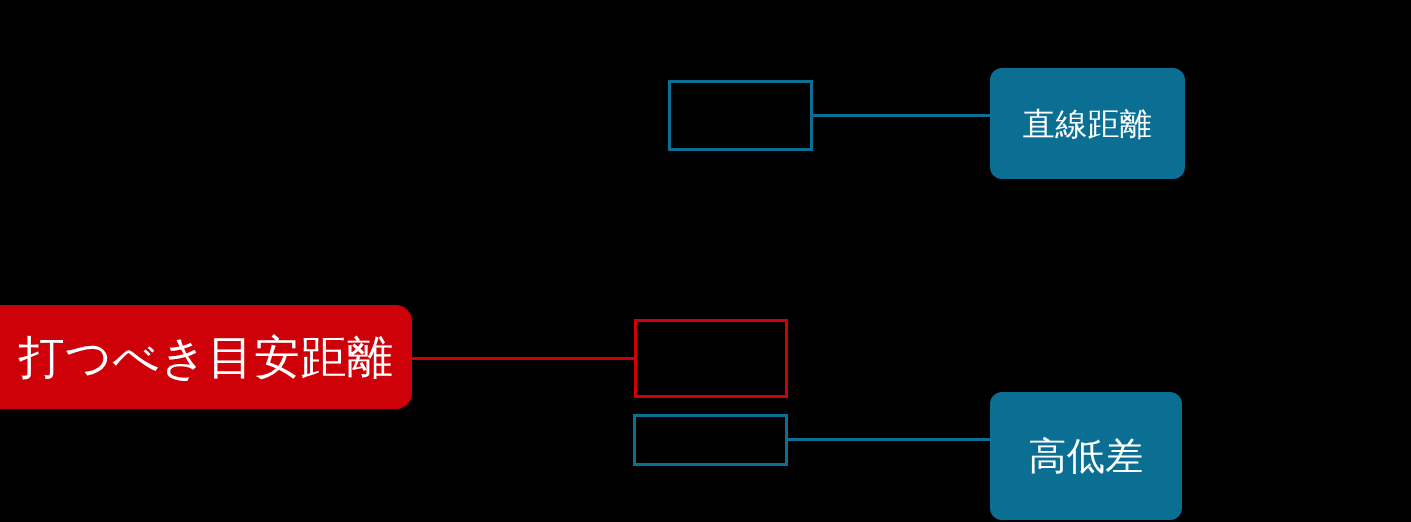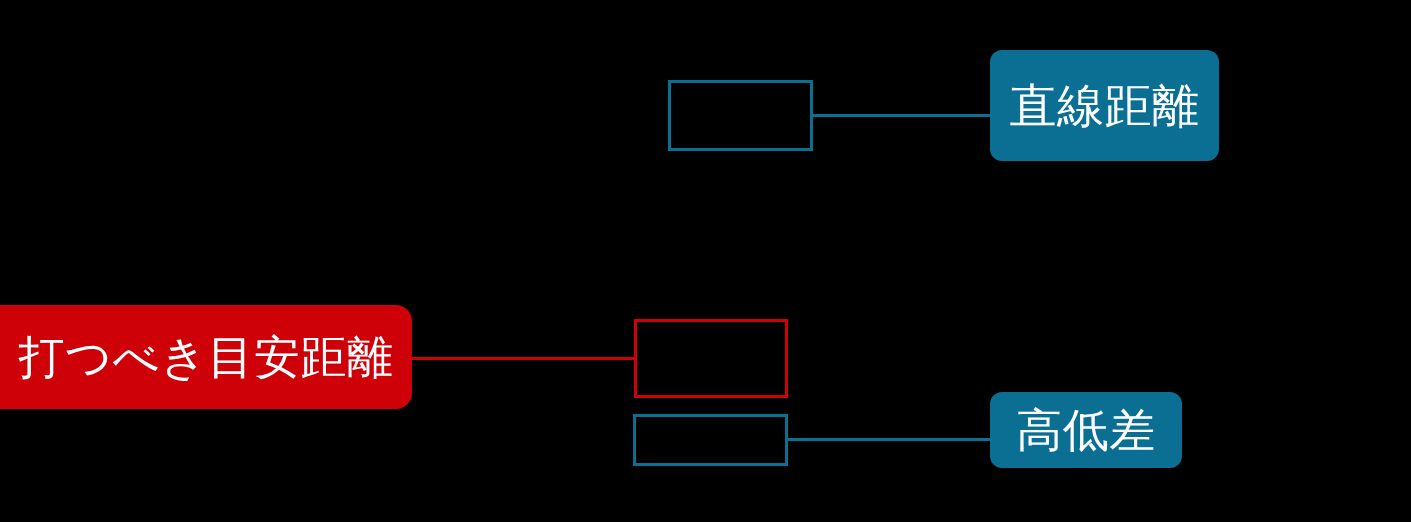--- a/index.html
+++ b/index.html
@@ -69,25 +69,25 @@
     width: 145px;
     height: 71px;
   }
   #branch1-connector {
     left: 810px;
     top: 114px;
     width: 184px;
   }
   #branch1-node {
     left: 990px;
-    top: 50px;
-    width: 229px;
+    top: 68px;
+    width: 195px;
     height: 111px;
     border-radius: 12px;
-    font-size: 47px;
+    font-size: 32px;
   }
 
   #branch2-connector {
     left: 404px;
     top: 357px;
     width: 233px;
   }
   #branch2-box {
     left: 634px;
     top: 319px;
@@ -103,23 +103,23 @@
   }
   #branch3-connector {
     left: 785px;
     top: 438px;
     width: 209px;
   }
   #branch3-node {
     left: 990px;
     top: 392px;
     width: 192px;
-    height: 76px;
+    height: 128px;
     border-radius: 12px;
-    font-size: 46px;
+    font-size: 38px;
   }
 </style>
 </head>
 <body>
 
 <div id="canvas">
 
   <div class="node-box teal" id="branch1-box"></div>
 
   <div class="connector teal" id="branch1-connector"></div>

